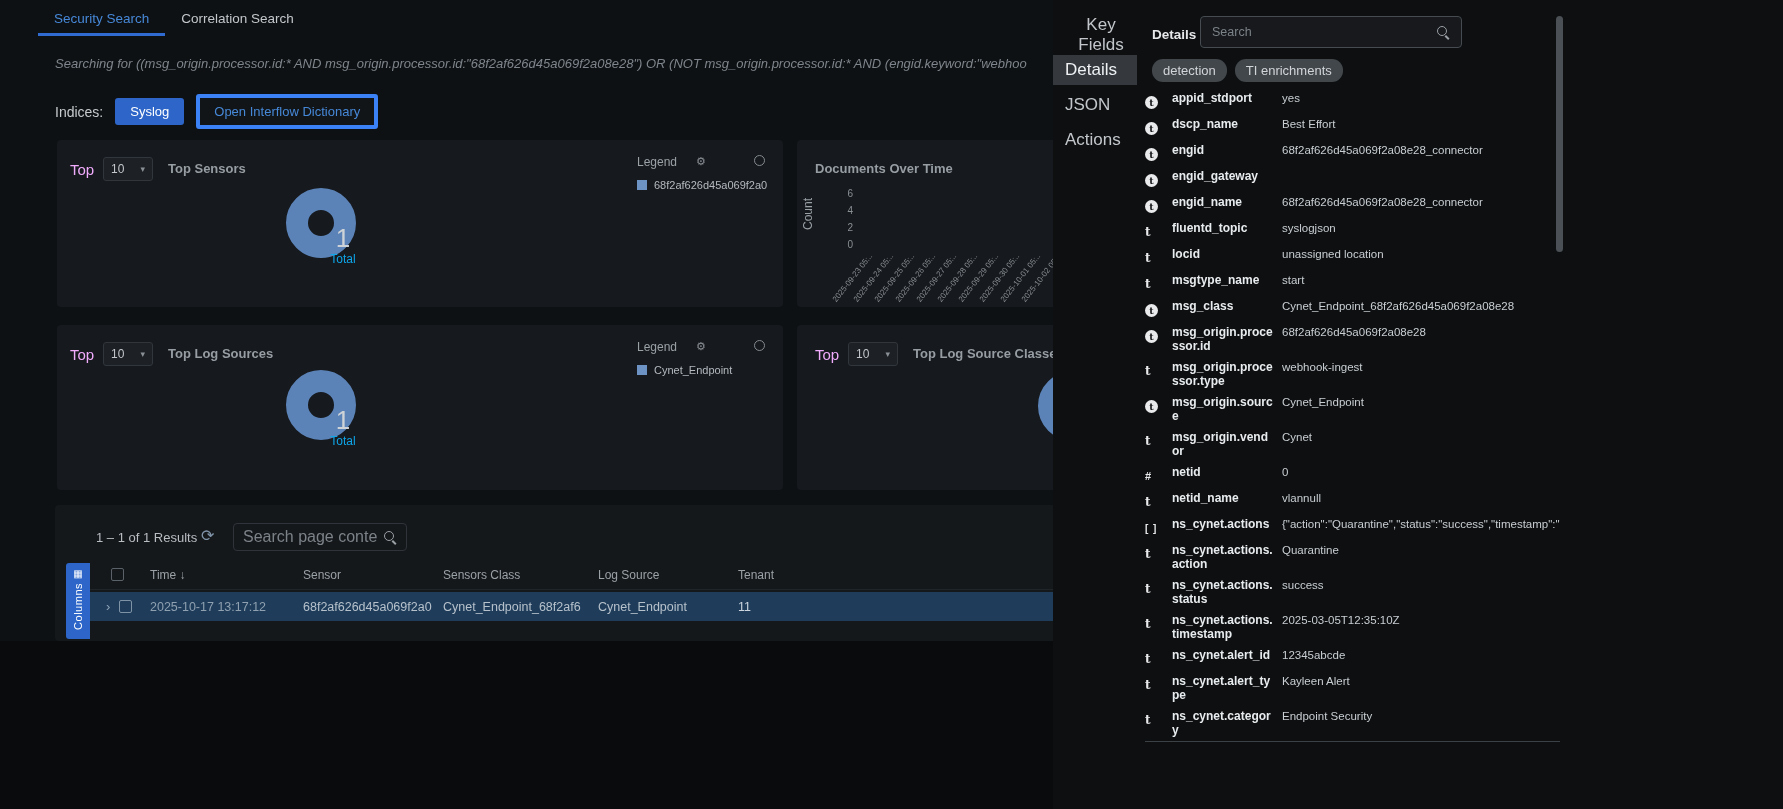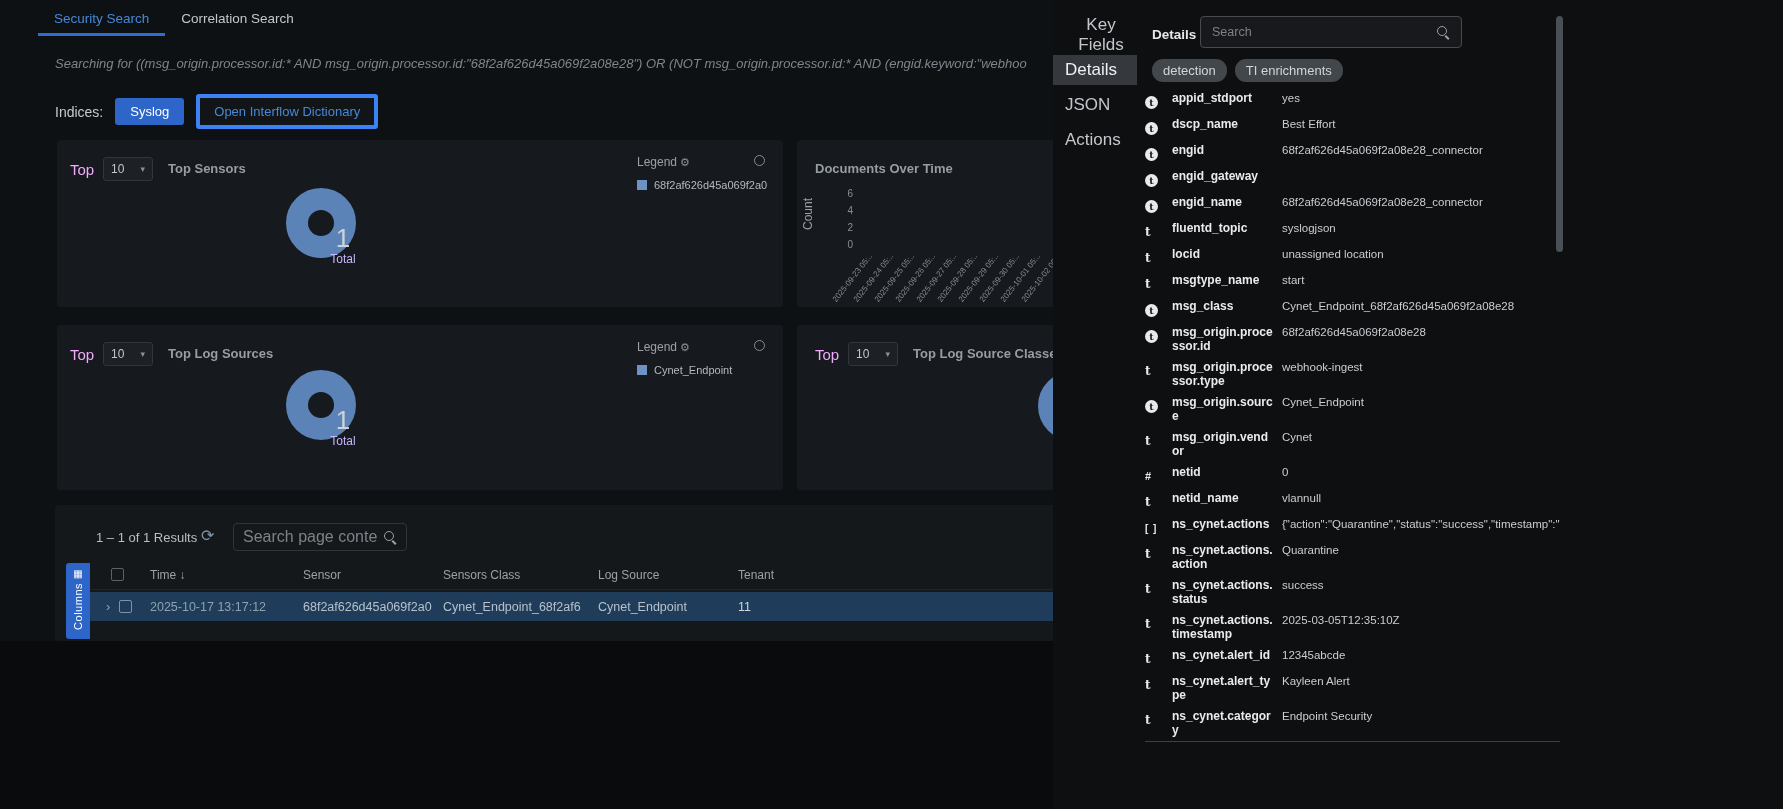--- a/index.html
+++ b/index.html
@@ -20,29 +20,29 @@
   .indices-label { font-size:14px; color:#c6cacd; }
   .btn-index { padding:6px 15px; background:#2d66c8; border-radius:3px; font-size:13px; color:#fff; cursor:pointer; }
   .btn-dict { padding:6px 14px; background:#121518; border:4px solid #3b82f6; border-radius:3px; font-size:13px; color:#4688d8; cursor:pointer; }
 
   
   .panel { position:absolute; background:#16191d; border-radius:4px; overflow:hidden; z-index:1; }
   .top-label { position:absolute; left:13px; top:21px; font-size:15px; color:#f0abfc; }
   .dropdown { position:absolute; left:46px; top:17px; width:50px; height:24px; background:#1d2125; border:1px solid #30363c; border-radius:3px; display:flex; align-items:center; justify-content:space-between; padding:0 7px; font-size:12px; color:#c3c7cb; cursor:pointer; }
   .caret { font-size:9px; color:#8a9096; }
   .panel-title { position:absolute; left:111px; top:21px; font-size:13px; color:#969da3; font-weight:600; white-space:nowrap; }
-  .legend-head { position:absolute; left:580px; top:15px; display:flex; align-items:center; gap:3px; font-size:12px; color:#9aa1a7; }
+  .legend-head { position:absolute; left:580px; top:15px; display:flex; gap:19px; font-size:12px; color:#9aa1a7; }
   .gear { font-size:11px; color:#8a9096; }
   .panel-circle { position:absolute; left:697px; top:15px; width:11px; height:11px; border:1.5px solid #858c92; border-radius:50%; }
   .legend-item { position:absolute; left:580px; top:39px; display:flex; align-items:center; gap:7px; font-size:11px; color:#b4bac0; white-space:nowrap; }
   .swatch { width:10px; height:10px; background:#6d92c4; flex:0 0 10px; }
   .donut { position:absolute; width:70px; height:70px; border:22px solid #5b83b8; border-radius:50%; }
   .donut-center { position:absolute; left:-22px; top:-22px; width:114px; height:114px; display:flex; flex-direction:column; align-items:center; justify-content:center; }
   .donut-value { font-size:26px; color:#ced3d7; line-height:28px; }
-  .donut-label { font-size:12px; color:#c4b5fd; }
+  .donut-label { font-size:12px; color:#0ea5e9; }
 
   
   .dot-title { position:absolute; left:18px; top:21px; font-size:13px; color:#969da3; font-weight:600; }
   .ylab { position:absolute; left:4px; top:58px; writing-mode:vertical-rl; transform:rotate(180deg); font-size:12px; color:#9aa1a7; }
   .ytick { position:absolute; left:38px; width:18px; text-align:right; font-size:10px; color:#8a9096; }
   .xtick { position:absolute; top:112px; width:64px; text-align:right; font-size:8px; color:#878d93; transform:rotate(-52deg); transform-origin:100% 0; white-space:nowrap; }
 
   
   .results-panel { position:absolute; left:55px; top:505px; width:1105px; height:136px; background:#15181b; border-radius:4px; z-index:1; }
   .res-count { position:absolute; left:41px; top:25px; font-size:13px; color:#b9bec3; }

